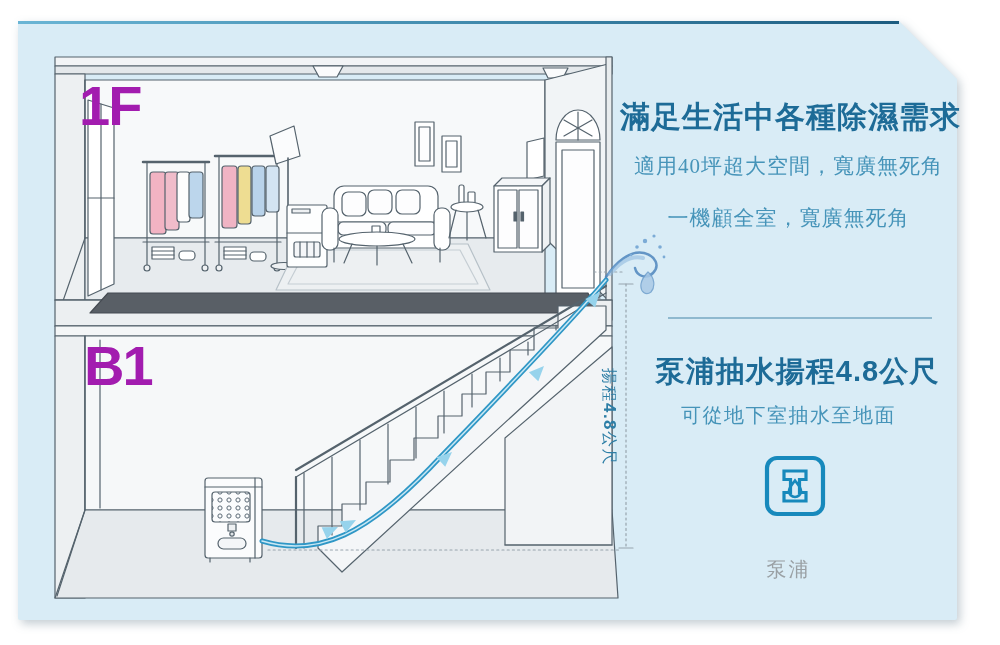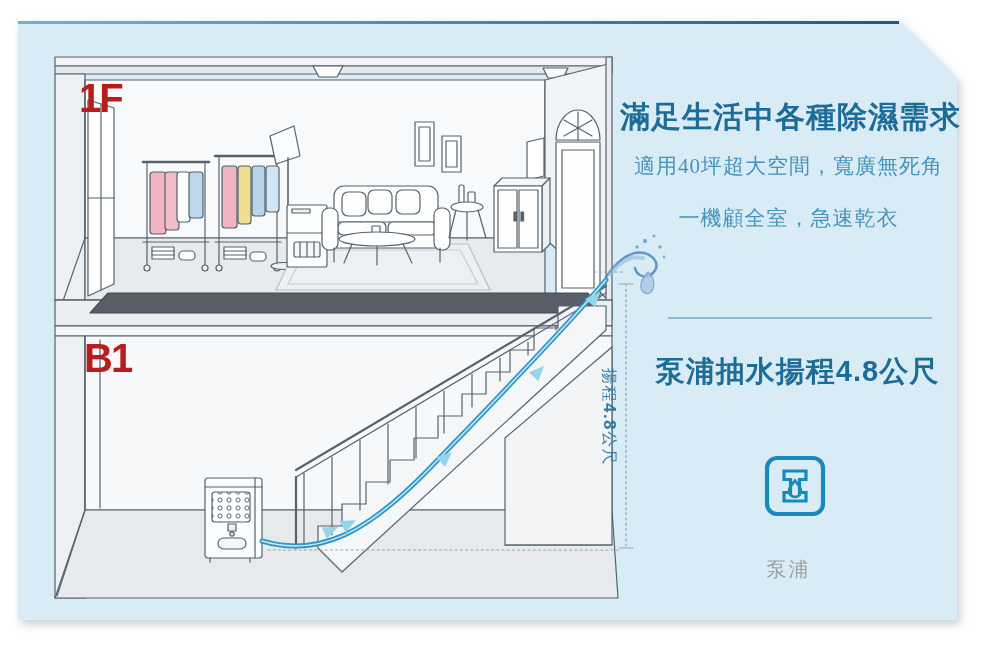--- a/index.html
+++ b/index.html
@@ -6,21 +6,21 @@
   .page{position:relative;width:1000px;height:645px;background:#ffffff;overflow:hidden;
         font-family:"Liberation Sans","DejaVu Sans",sans-serif;}
   .card-shadow{position:absolute;left:0;top:0;width:1000px;height:645px;
         filter:drop-shadow(3px 4px 5px rgba(60,90,110,.30));}
   .card{position:absolute;left:18px;top:21px;width:939px;height:599px;
         background:#d9ecf6;border-radius:2px;
         clip-path:polygon(0 0,881px 0,939px 58px,939px 599px,0 599px);}
   .accent{position:absolute;left:0;top:0;height:3px;width:881px;
         background:linear-gradient(90deg,#6ab5d5 0%,#3e87aa 55%,#1d5c80 100%);}
   svg.art{position:absolute;left:0;top:0;width:1000px;height:645px;pointer-events:none;}
-  .lbl{position:absolute;font-weight:700;color:#b91c1c;letter-spacing:-2px;font-size:40px;line-height:1;}
+  .lbl{position:absolute;font-weight:700;color:#a21caf;letter-spacing:-2px;font-size:56px;line-height:1;}
   .lbl-1f{left:79px;top:78px;}
   .lbl-b1{left:84px;top:338px;}
   .rcol{position:absolute;left:620px;top:0;width:337px;height:560px;text-align:center;}
   .h1{position:absolute;left:0;top:97px;width:337px;margin:0;font-size:30px;font-weight:700;
       color:#1d6b97;letter-spacing:1px;white-space:nowrap;}
   .features{position:absolute;left:0;top:152px;width:337px;}
   .feat{margin:0 0 24px 0;font-size:21px;color:#4694b9;letter-spacing:1px;white-space:nowrap;font-family:Liberation Serif, serif;}
   .divider{position:absolute;left:48px;top:317px;width:264px;height:2px;background:#8fb9cf;}
   .h2{position:absolute;left:-8px;top:352px;width:353px;margin:0;font-size:29px;font-weight:700;
       color:#1d6b97;letter-spacing:1px;white-space:nowrap;padding-left:9px;}
@@ -263,24 +263,25 @@
 
   <div class="lbl lbl-1f">1F</div>
   <div class="lbl lbl-b1">B1</div>
 
   <div class="vlabel"><span>揚程</span><b>4.8</b><span>公尺</span></div>
 
   <div class="rcol">
     <h1 class="h1">滿足生活中各種除濕需求</h1>
     <div class="features">
       <p class="feat">適用40坪超大空間，寬廣無死角</p>
-      <p class="feat">一機顧全室，急速乾衣</p>
+      <p class="feat">一機顧全室，寬廣無死角</p>
     </div>
     <div class="divider"></div>
     <h2 class="h2">泵浦抽水揚程4.8公尺</h2>
+    <p class="sub2">可從地下室抽水至地面</p>
     <svg class="pumpicon" viewBox="0 0 62 62">
       <rect x="3" y="3" width="56" height="56" rx="10" fill="none" stroke="#1789bc" stroke-width="4.2"></rect>
       <path d="M20,16 H42 V24.5 H35.5 V37.5 H42 V46 H20 V37.5 H26.5 V24.5 H20 Z" fill="none" stroke="#1789bc" stroke-width="3.2" stroke-linejoin="miter"></path>
       <path d="M31,25.5 C33.8,29.3 37,32.6 37,36 A6,6 0 1 1 25,36 C25,32.6 28.2,29.3 31,25.5 Z" fill="none" stroke="#1789bc" stroke-width="2.6"></path>
     </svg>
     <div class="pump-zh">泵浦</div>
   </div>
 
 </div>
 

